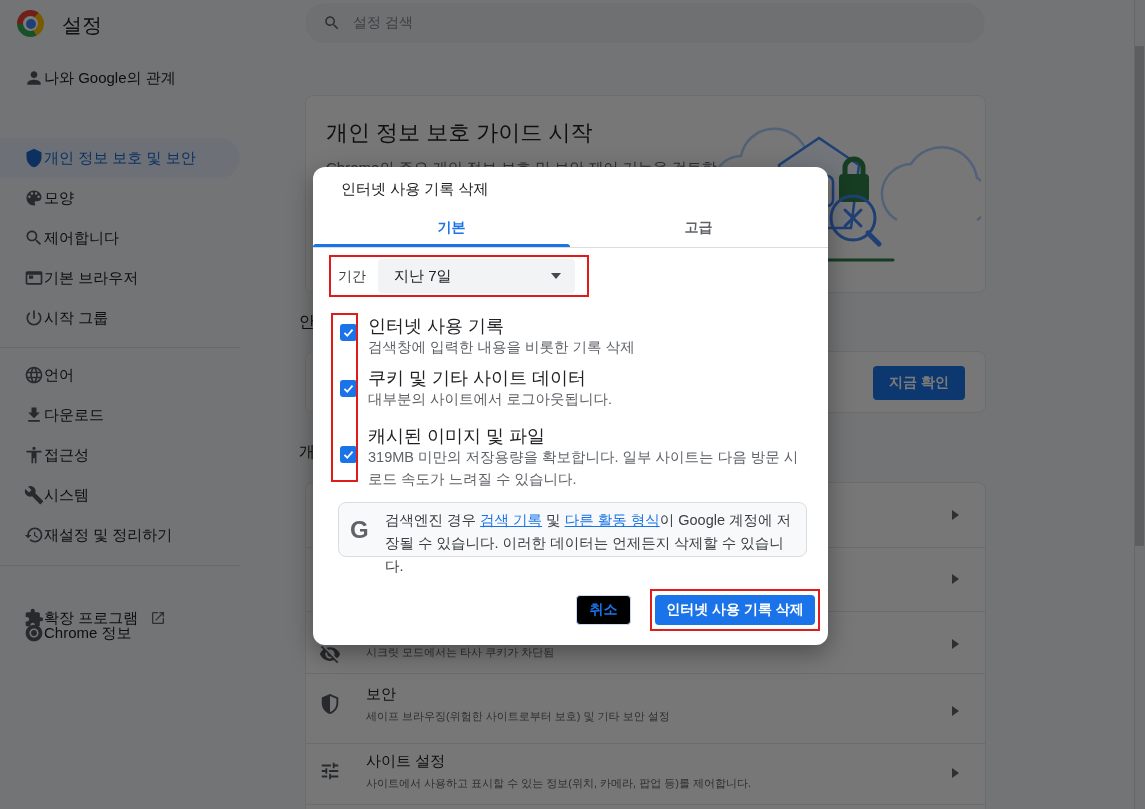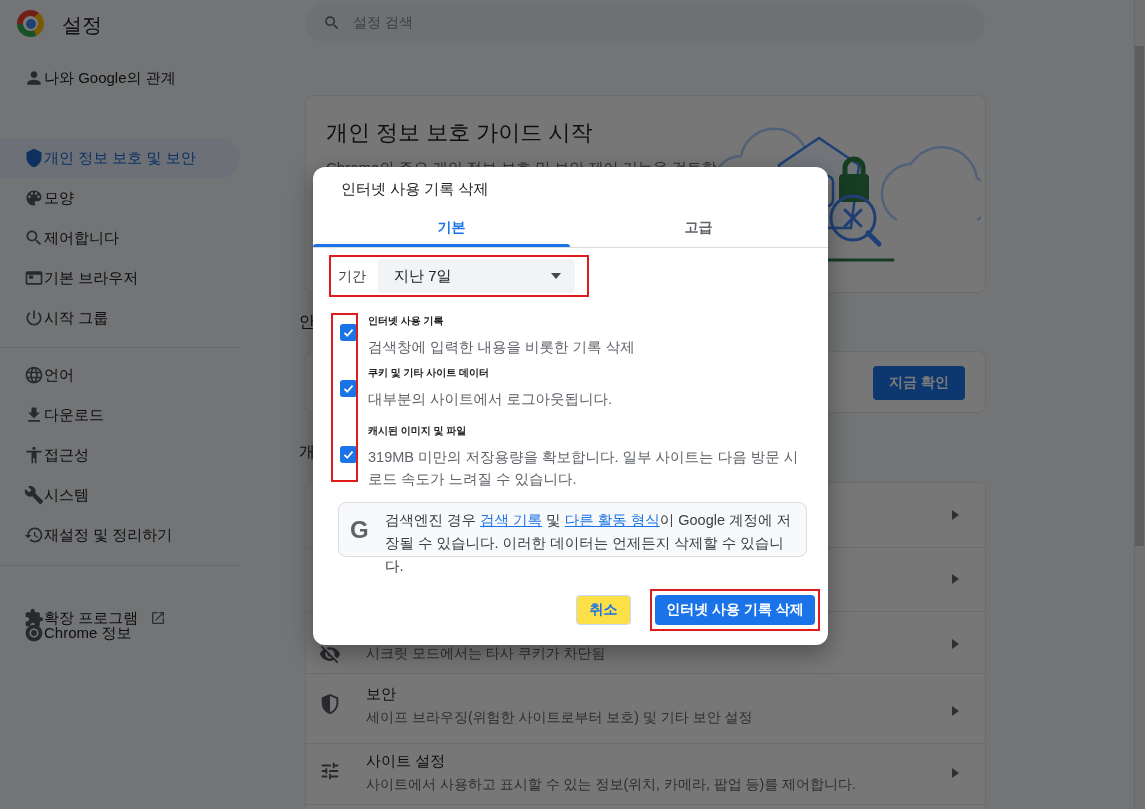--- a/index.html
+++ b/index.html
@@ -34,21 +34,21 @@
   
   .card { position:absolute; background:#f8f9fa; border:1px solid #e0e2e6; border-radius:8px; }
   .guide-title { position:absolute; left:20px; top:22px; font-size:22px; color:#202124; }
   .guide-sub { position:absolute; left:20px; top:63px; font-size:15px; color:#5f6368; }
   .section-h { position:absolute; font-size:16px; color:#202124; white-space:nowrap; }
   .btn-blue { background:#1a73e8; color:#fff; border:none; border-radius:4px; font-size:14px;
     font-weight:bold; font-family:inherit; cursor:pointer; }
   .check-now { position:absolute; right:20px; top:14px; height:34px; padding:0 16px; }
 
   .list-row-title { position:absolute; left:60px; font-size:15px; color:#202124; }
-  .list-row-sub { position:absolute; left:60px; font-size:14px; color:#5f6368; white-space:nowrap; }
+  .list-row-sub { position:absolute; left:60px; font-size:11px; color:#5f6368; white-space:nowrap; }
   .row-icon { position:absolute; left:13px; width:22px; height:22px; fill:#52565c; }
   .chev { position:absolute; right:26px; width:0; height:0; border-left:7px solid #5f6368;
     border-top:5px solid transparent; border-bottom:5px solid transparent; }
   .card-div { position:absolute; left:0; width:679px; height:1px; background:#dfe1e5; }
 
   
   .scroll-track { position:absolute; right:0; top:0; width:11px; height:809px; background:#eceef0; border-left:1px solid #d5d7da;}
   .scroll-thumb { position:absolute; right:1px; top:46px; width:9px; height:500px; background:#c2c5c9; }
 
   
@@ -67,32 +67,32 @@
   .period-label { position:absolute; left:25px; top:101px; font-size:14px; color:#3c4043; }
   .dropdown { position:absolute; left:65px; top:92px; width:197px; height:34px; background:#f1f3f4;
     border-radius:4px; cursor:pointer; }
   .dropdown .val { position:absolute; left:16px; top:8px; font-size:15px; color:#202124; }
   .dropdown .caret { position:absolute; right:14px; top:14px; width:0; height:0;
     border-left:5px solid transparent; border-right:5px solid transparent; border-top:6px solid #44474b; }
 
   .cb { position:absolute; left:27px; width:17px; height:17px; background:#1a73e8; border-radius:3px;
     display:flex; align-items:center; justify-content:center; cursor:pointer; }
   .cb svg { width:13px; height:13px; }
-  .cb-title { position:absolute; left:55px; font-size:10px; color:#202124;font-weight:bold; }
+  .cb-title { position:absolute; left:55px; font-size:18px; color:#202124; }
   .cb-desc { position:absolute; left:55px; width:438px; font-size:14.5px; color:#5f6368;
     line-height:22px; word-break:break-all; }
 
   .notice { position:absolute; left:25px; top:335px; width:469px; height:55px; background:#f8f9fa;
     border:1px solid #dadce0; border-radius:8px; }
   .g-logo { position:absolute; left:11px; top:13px; font-size:24px; font-weight:bold; color:#5f6368; }
   .notice-text { position:absolute; left:46px; top:6px; width:413px; font-size:14.5px; color:#3c4043;
     line-height:23px; word-break:break-all; }
   .notice-text a { color:#1a73e8; text-decoration:underline; cursor:pointer; }
 
-  .btn-cancel { position:absolute; left:263px; top:428px; width:55px; height:30px; background:#fde047;
+  .btn-cancel { position:absolute; left:263px; top:428px; width:55px; height:30px; background:#000000;
     border:1px solid #c6dafc; border-radius:4px; color:#1a73e8; font-size:14px; font-weight:bold;
     font-family:inherit; cursor:pointer; }
   .btn-confirm { position:absolute; left:342px; top:428px; width:160px; height:30px; }
 
   
   .anno { position:absolute; border:2px solid #e01b1b; z-index:30; pointer-events:none; }
   .anno-period  { left:329px; top:255px; width:260px; height:42px; }
   .anno-checks  { left:331px; top:313px; width:27px; height:169px; }
   .anno-confirm { left:650px; top:589px; width:170px; height:42px; }
 </style>

